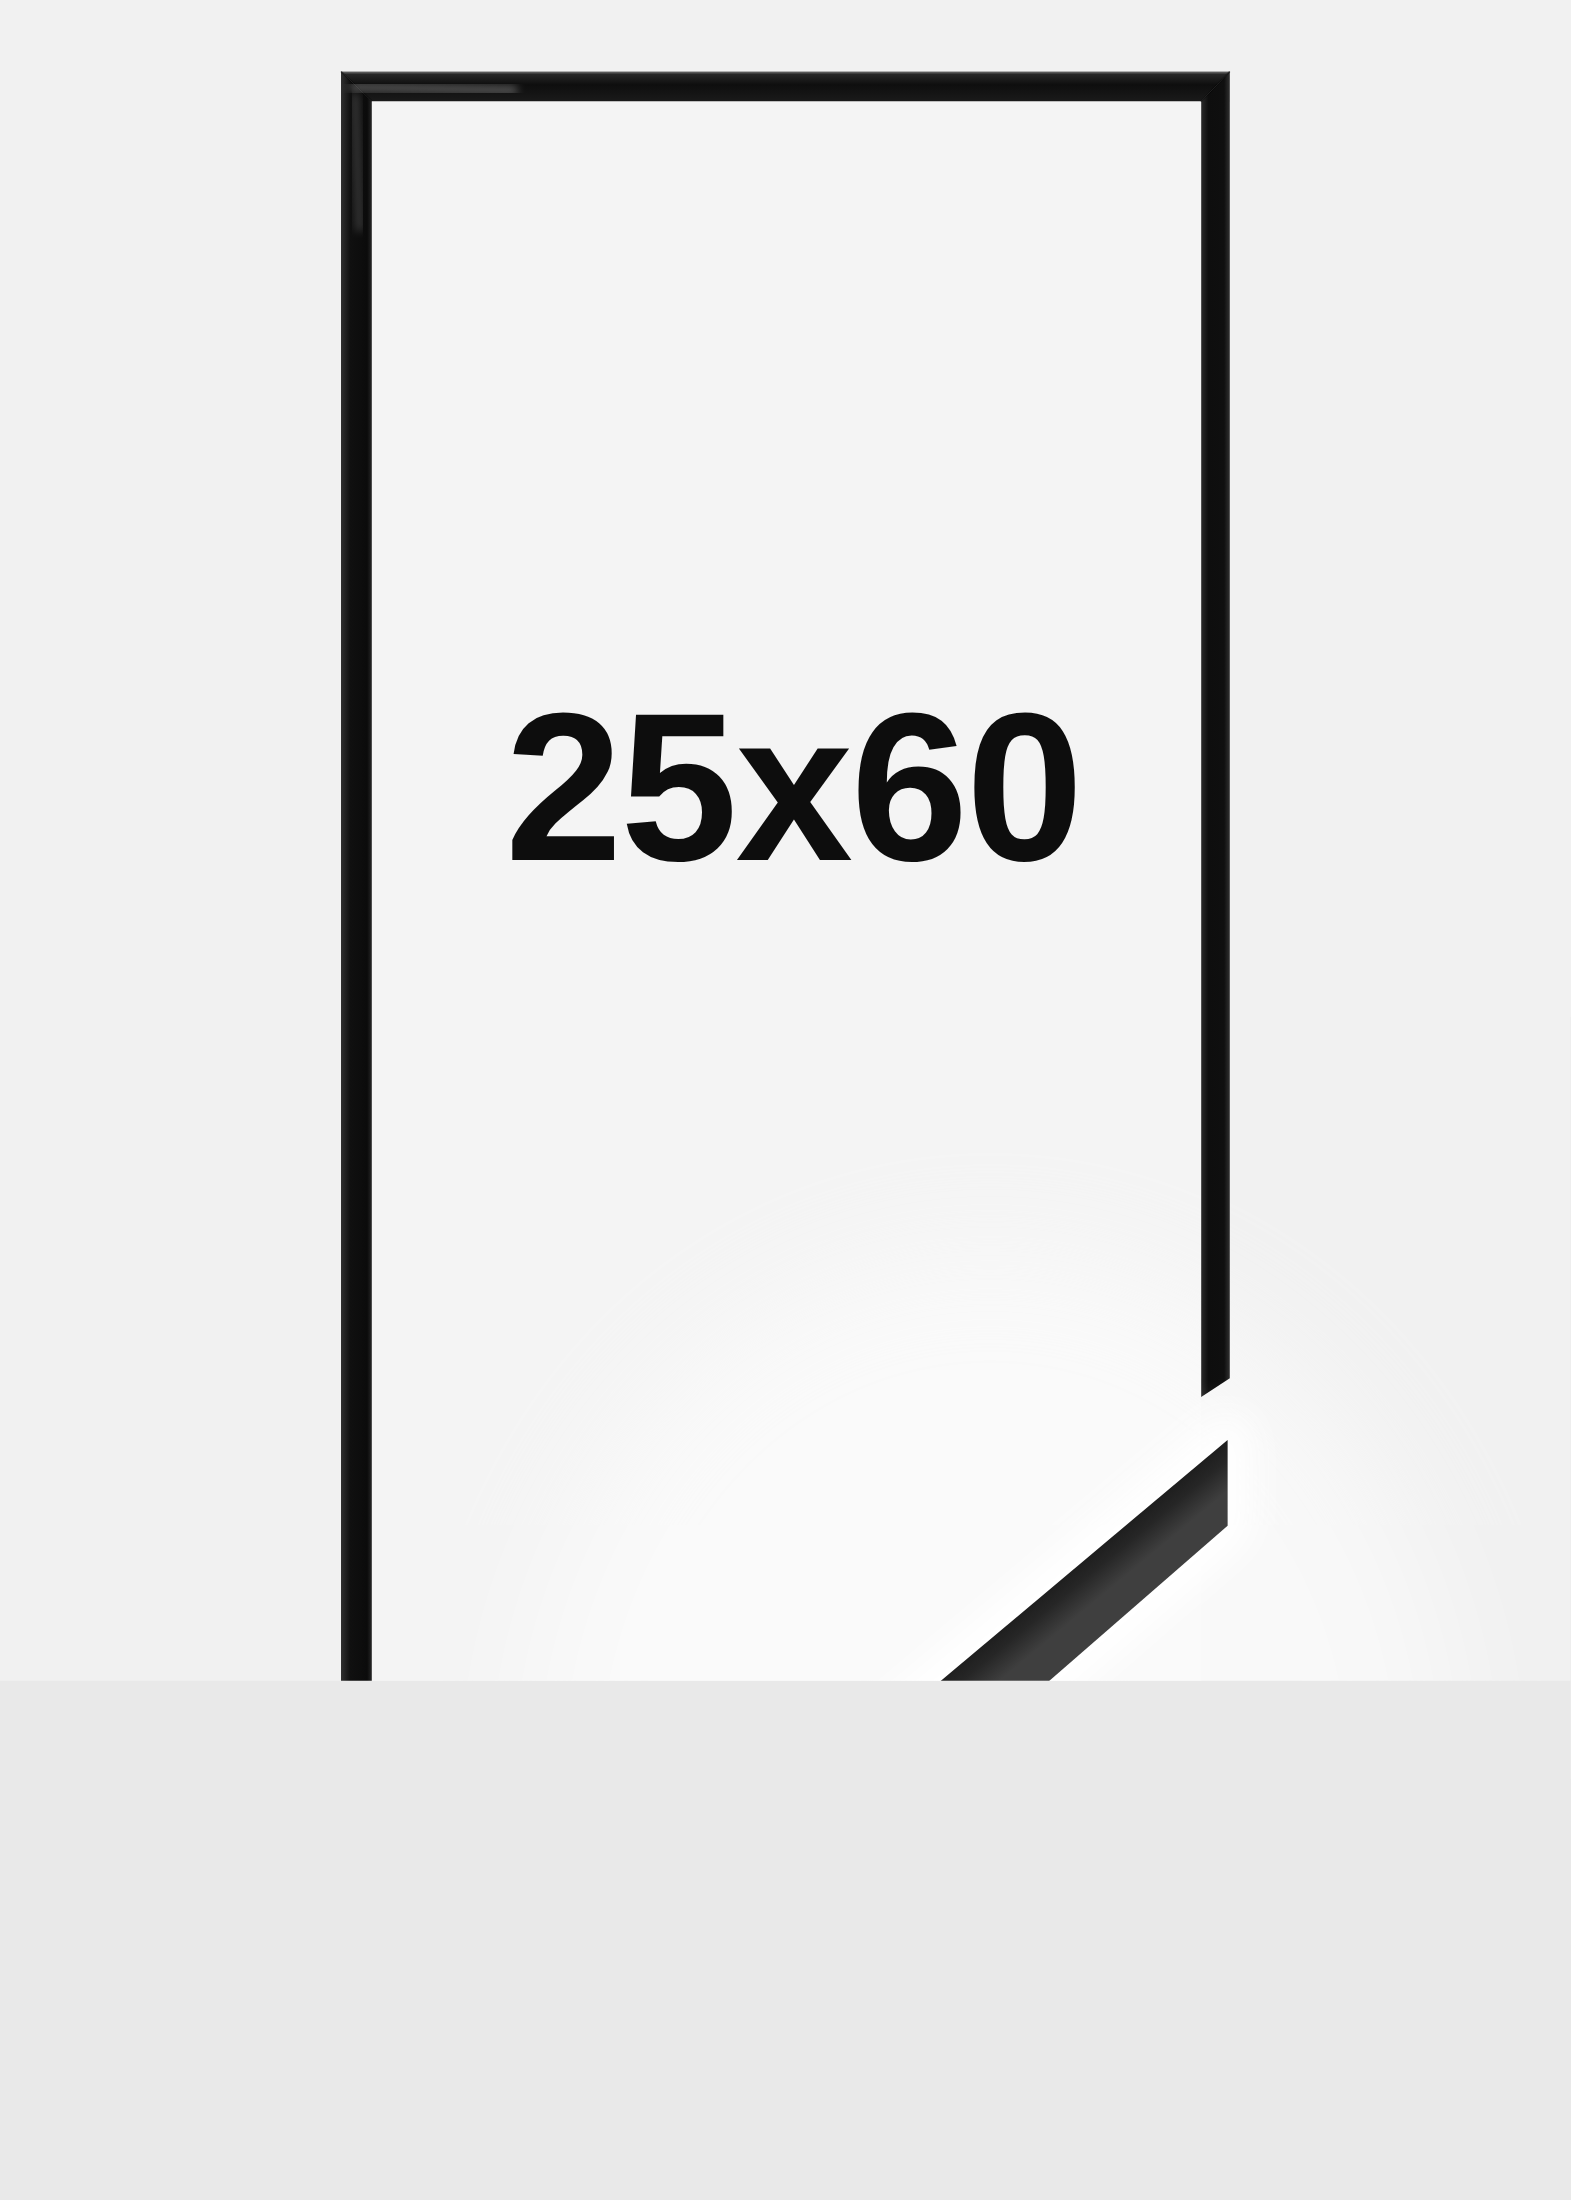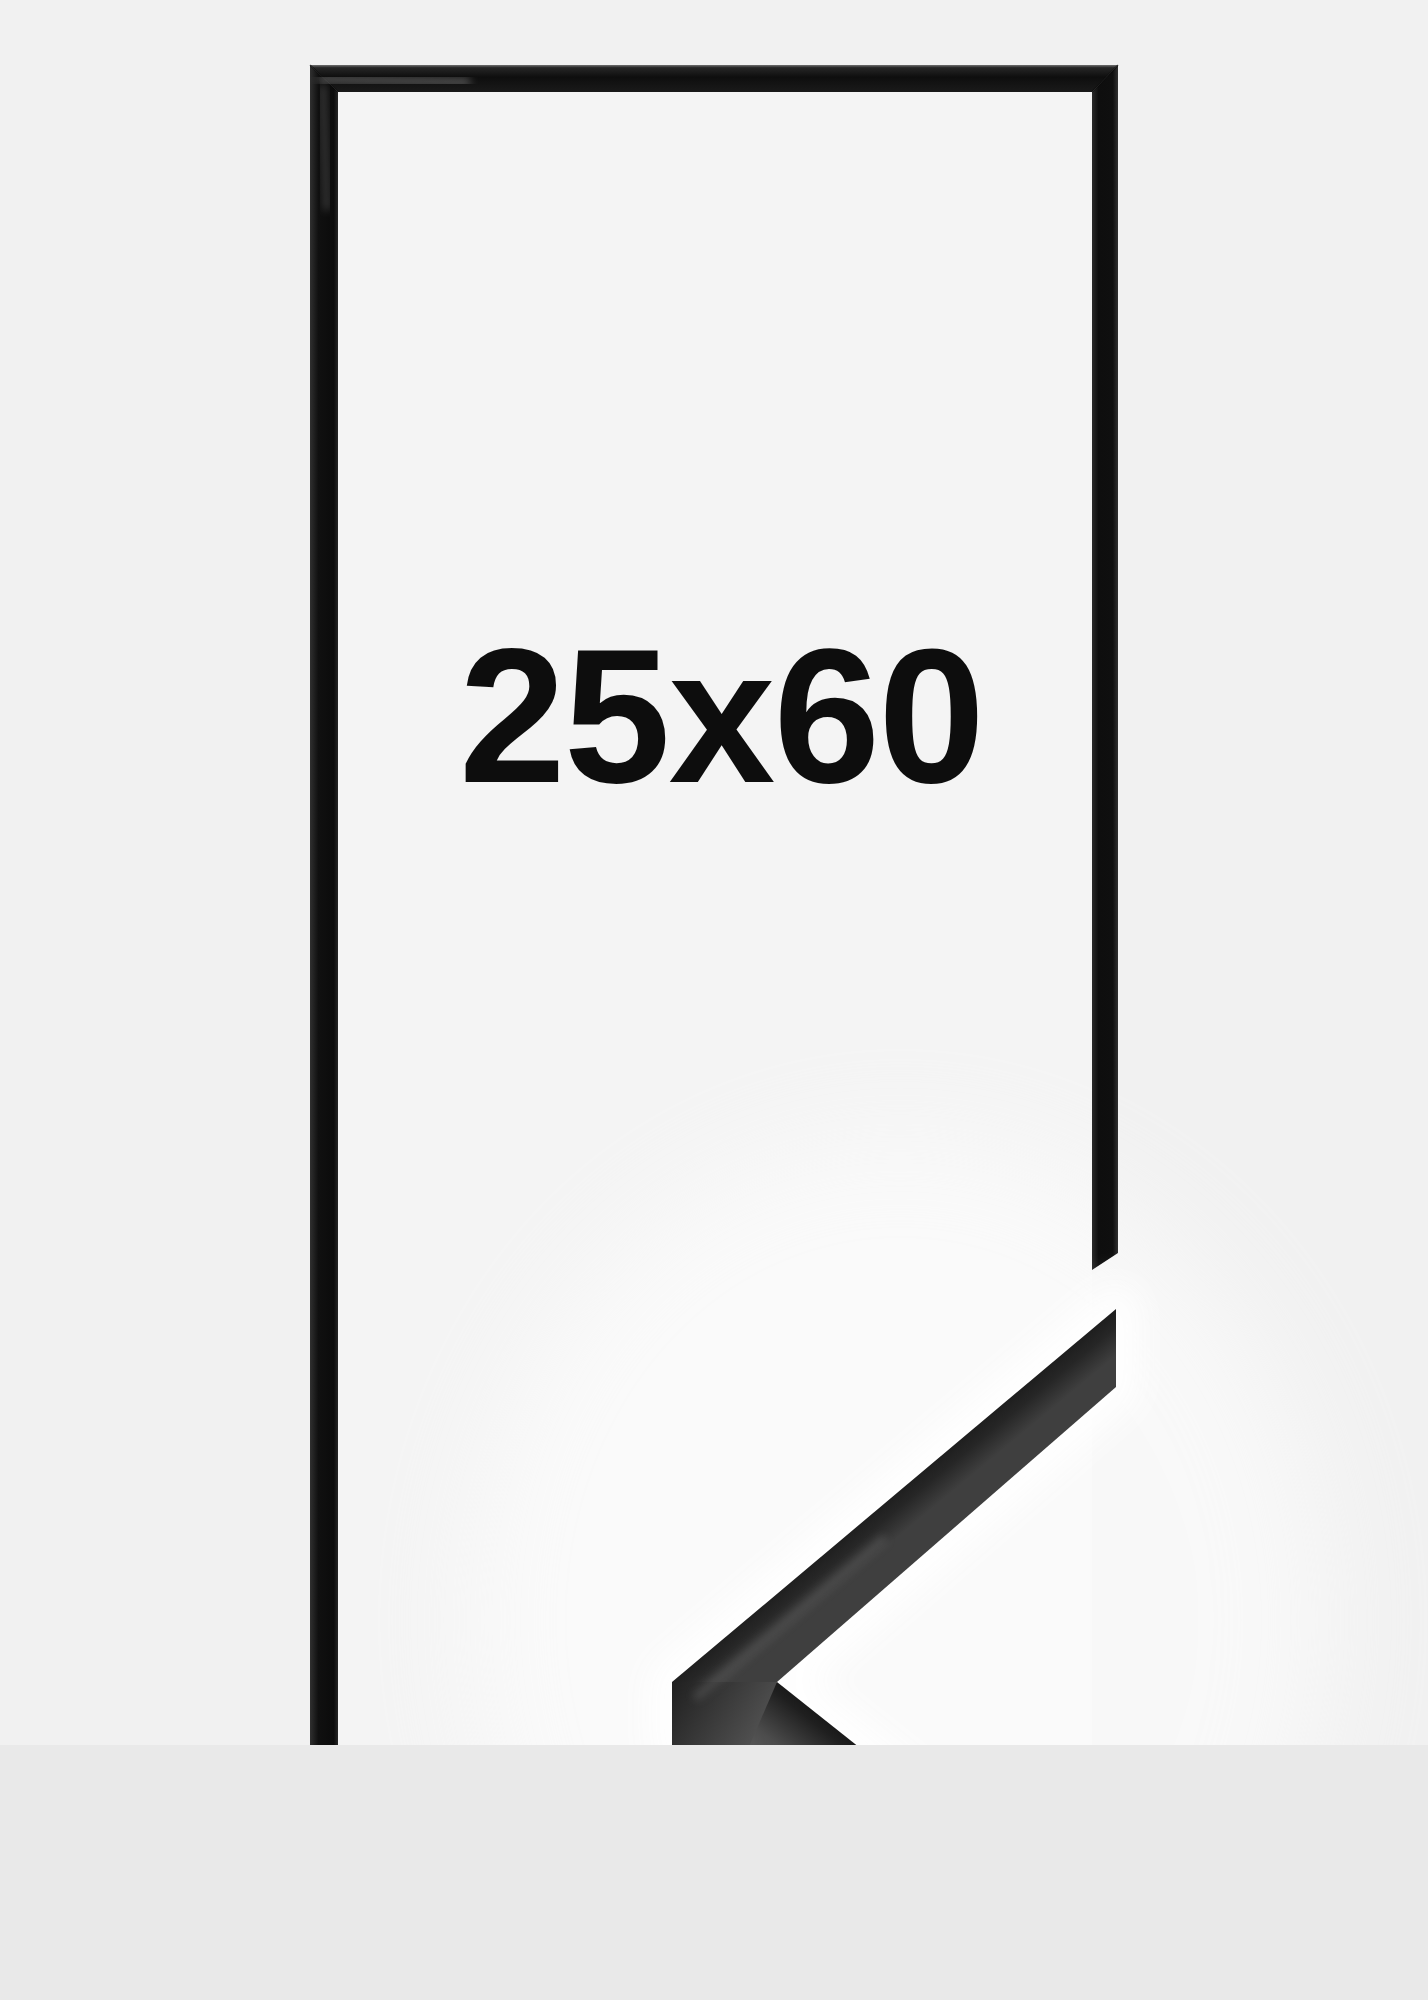--- a/index.html
+++ b/index.html
@@ -1,19 +1,19 @@
 <!DOCTYPE html>
 <html><head>
 <meta charset="utf-8">
 <style>
   html, body { margin: 0; padding: 0; background: #e9e9e9; }
   .stage {
     position: relative;
     width: 1428px;
-    height: 1745px;
+    height: 1528px;
     overflow: hidden;
     font-family: "Liberation Sans", sans-serif;
   }
   .stage svg { position: absolute; left: 0; top: 0; display: block; }
   .size-label {
     position: absolute;
     left: 310px;
     width: 808px;
     top: 646px;
     height: 140px;

